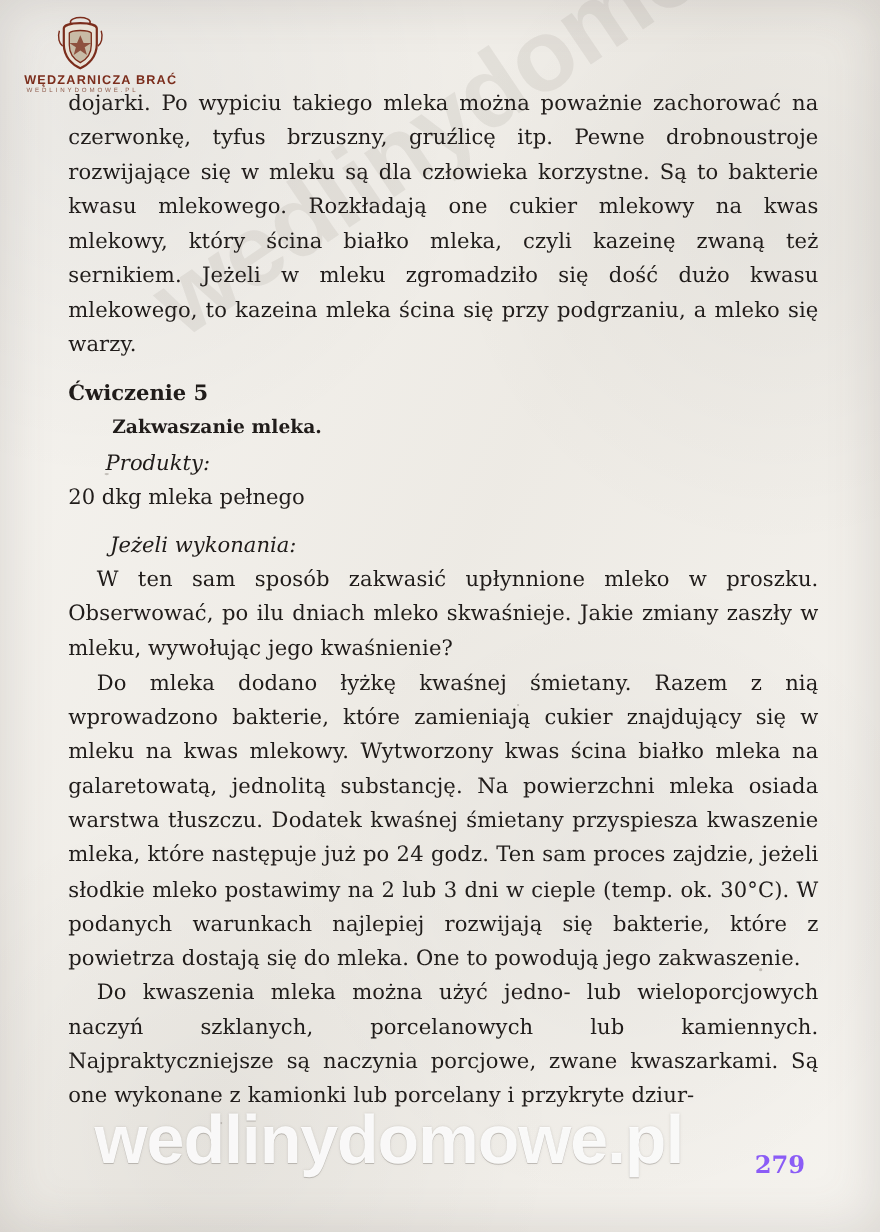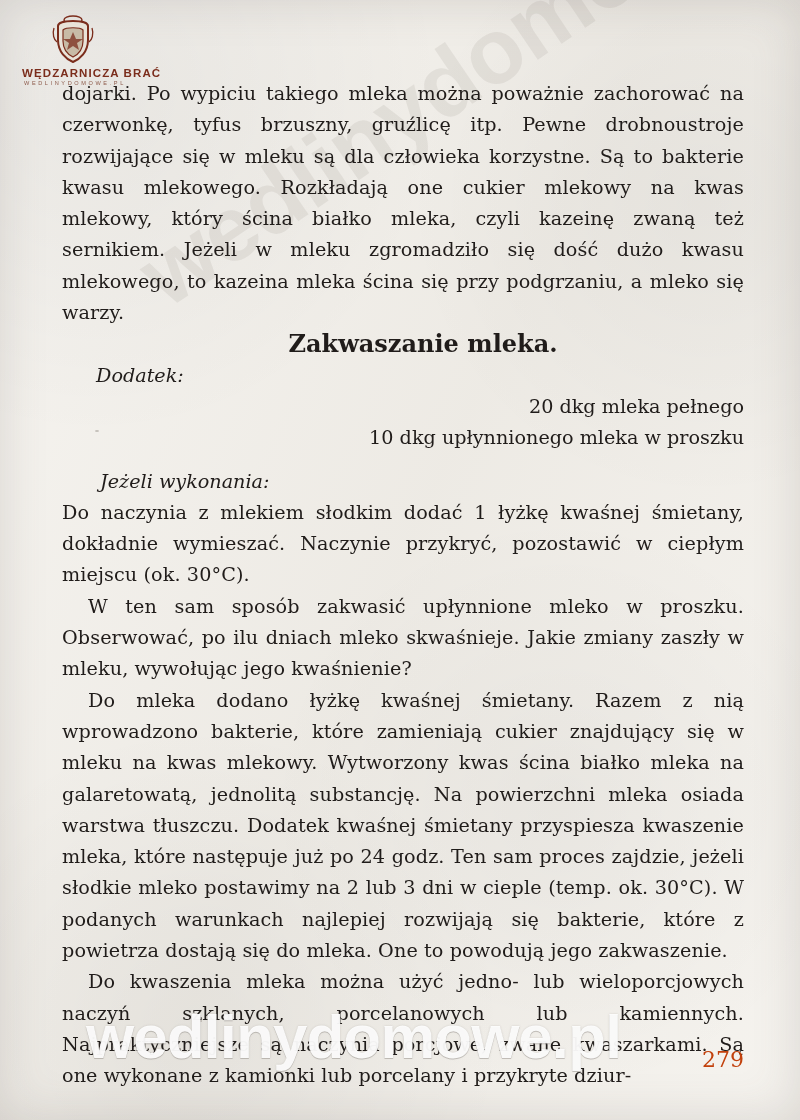--- a/index.html
+++ b/index.html
@@ -121,25 +121,24 @@
     letter-spacing: 0.1px;
   }
   p.indent { text-indent: 26px; }
   .heading-ex {
     font-size: 19.2px;
     line-height: 31.3px;
     font-weight: 700;
     margin-top: 14px;
   }
   .subheading {
-    font-size: 24px;
+    font-size: 17px;
     line-height: 31.3px;
     font-weight: 700;
     margin-left: 40px;
-    text-align: center;
   }
   .ital {
     font-style: italic;
     font-size: 19.2px;
     line-height: 31.3px;
     margin-left: 34px;
   }
   .ital-sposob {
     font-style: italic;
     font-size: 19.2px;
@@ -149,33 +148,32 @@
   }
   .ingredients {
     margin: 0;
     padding: 0;
     list-style: none;
   }
   .ingredients li {
     font-size: 19.2px;
     line-height: 31.3px;
     white-space: pre;
-    text-align: right;
   }
   b { font-weight: 400; }
   .para-gap { }
 
   .page-number {
     position: absolute;
-    right: 56px;
+    right: 68px;
     bottom: 48px;
     font-family: "DejaVu Serif", serif;
     font-size: 22px;
-    font-weight: 400;
-    color: #c2410c;
+    font-weight: 700;
+    color: #8b5cf6;
     z-index: 6;
   }
 
   
   .speck {
     position: absolute;
     background: rgba(90,80,70,0.30);
     border-radius: 50%;
     z-index: 4;
     pointer-events: none;
@@ -207,31 +205,30 @@
   <div class="brand-main">WĘDZARNICZA BRAĆ</div>
   <div class="brand-sub">WEDLINYDOMOWE.PL</div>
 </div>
 
 <div class="wm-diag">wedlinydomowe.pl</div>
 
 <div class="content">
 
   <p><span>dojarki. Po wypiciu takiego mleka można poważnie zachorować na czerwonkę, tyfus brzuszny, gruźlicę itp. Pewne drobnoustroje rozwijające się w mleku są dla człowieka korzystne. Są to bakterie kwasu mlekowego. Rozkładają one cukier mlekowy na kwas mlekowy, który ścina białko mleka, czyli </span><b>kazeinę</b><span> zwaną też sernikiem. Jeżeli w mleku zgromadziło się dość dużo kwasu mlekowego, to kazeina mleka ścina się przy podgrzaniu, a mleko się warzy.</span></p>
 
+  <div class="heading-ex">Ćwiczenie 5</div>
   <div class="subheading">Zakwaszanie mleka.</div>
-  <div class="ital">Dodatek:</div>
+  <div class="ital">Produkty:</div>
 
   <ul class="ingredients">
     <li>20 dkg mleka pełnego</li>
-    <li>10 dkg upłynnionego mleka w proszku</li>
   </ul>
 
   <div class="ital-sposob">Jeżeli wykonania:</div>
 
-  <p>Do naczynia z mlekiem słodkim dodać 1 łyżkę kwaśnej śmietany, dokładnie wymieszać. Naczynie przykryć, pozostawić w ciepłym miejscu (ok. 30°C).</p>
   <p class="indent para-gap">W ten sam sposób zakwasić upłynnione mleko w proszku. Obserwować, po ilu dniach mleko skwaśnieje. Jakie zmiany zaszły w mleku, wywołując jego kwaśnienie?</p>
   <p class="indent para-gap">Do mleka dodano łyżkę kwaśnej śmietany. Razem z nią wprowadzono bakterie, które zamieniają cukier znajdujący się w mleku na kwas mlekowy. Wytworzony kwas ścina białko mleka na galaretowatą, jednolitą substancję. Na powierzchni mleka osiada warstwa tłuszczu. Dodatek kwaśnej śmietany przyspiesza kwaszenie mleka, które następuje już po 24 godz. Ten sam proces zajdzie, jeżeli słodkie mleko postawimy na 2 lub 3 dni w cieple (temp. ok. 30°C). W podanych warunkach najlepiej rozwijają się bakterie, które z powietrza dostają się do mleka. One to powodują jego zakwaszenie.</p>
   <p class="indent para-gap">Do kwaszenia mleka można użyć jedno- lub wieloporcjowych naczyń szklanych, porcelanowych lub kamiennych. Najpraktyczniejsze są naczynia porcjowe, zwane kwaszarkami. Są one wykonane z kamionki lub porcelany i przykryte dziur-</p>
 
 </div>
 
 <div class="wm-bottom">wedlinydomowe.pl</div>
 <div class="page-number">279</div>
 
 <div class="edge-shade"></div>

